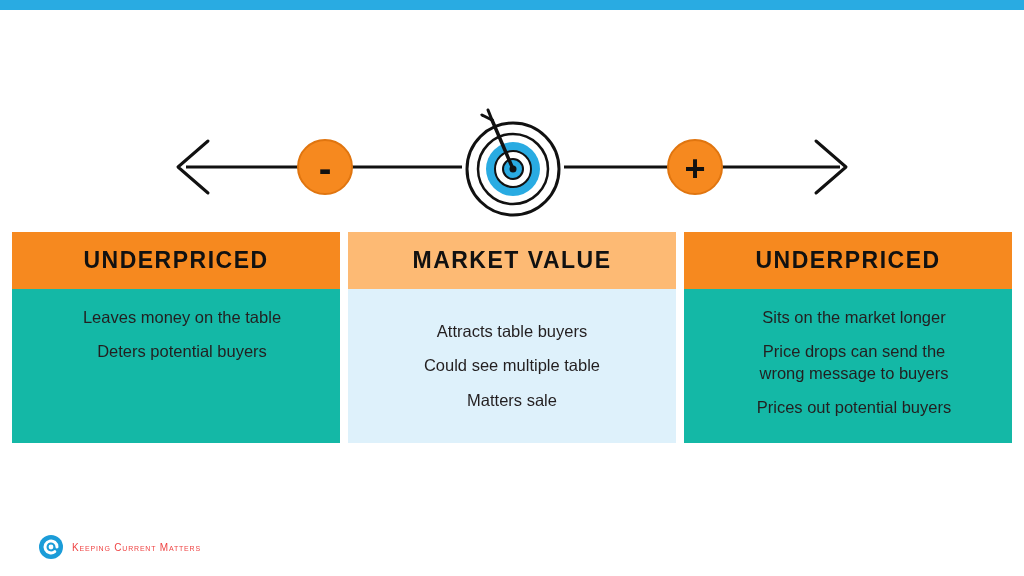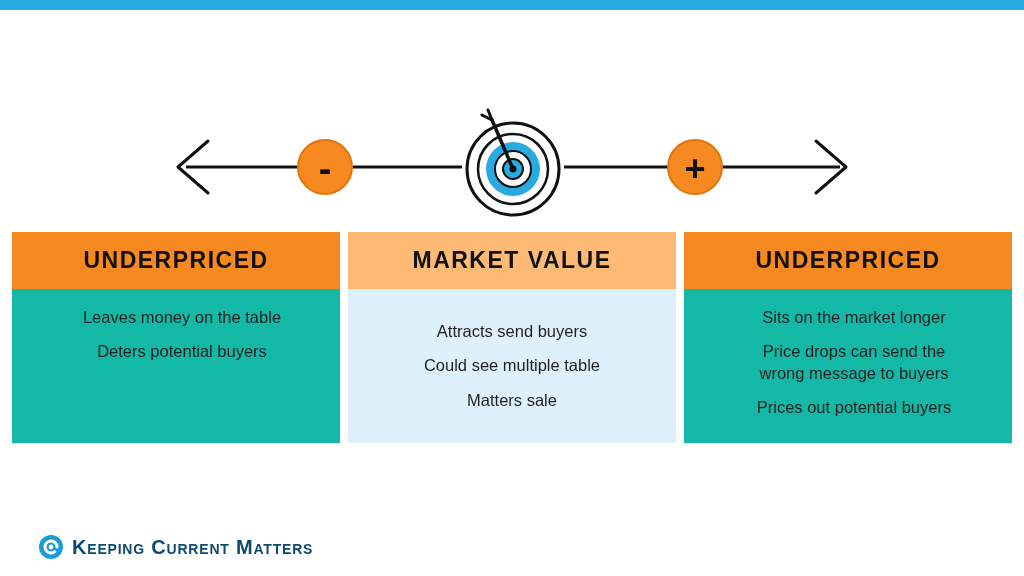--- a/index.html
+++ b/index.html
@@ -77,24 +77,24 @@
   .brand {
     position: absolute;
     left: 38px;
     bottom: 16px;
     display: flex;
     align-items: center;
     gap: 8px;
   }
   .brand-name {
     font-variant: small-caps;
-    font-size: 20px;
-    font-weight: 700;
+    font-size: 10px;
+    font-weight: 400;
     letter-spacing: 0.8px;
-    color: #0c4a6e;
+    color: #ef4444;
   }
 </style>
 </head>
 <body>
 
 <div class="stage">
 
   <div class="top-bar"></div>
 
   <svg class="spectrum" viewBox="0 0 1024 118">
@@ -141,21 +141,21 @@
         <p class="point">Leaves money on the table</p>
         <p class="point">Deters potential buyers</p>
       </div>
     </div>
 
     <div class="card">
       <div class="card-header blue">
         <span class="card-title">MARKET VALUE</span>
       </div>
       <div class="card-body blue mid">
-        <p class="point">Attracts send buyers</p>
+        <p class="point">Attracts table buyers</p>
         <p class="point">Could see multiple table</p>
         <p class="point">Matters sale</p>
       </div>
     </div>
 
     <div class="card">
       <div class="card-header orange">
         <span class="card-title">UNDERPRICED</span>
       </div>
       <div class="card-body orange">

